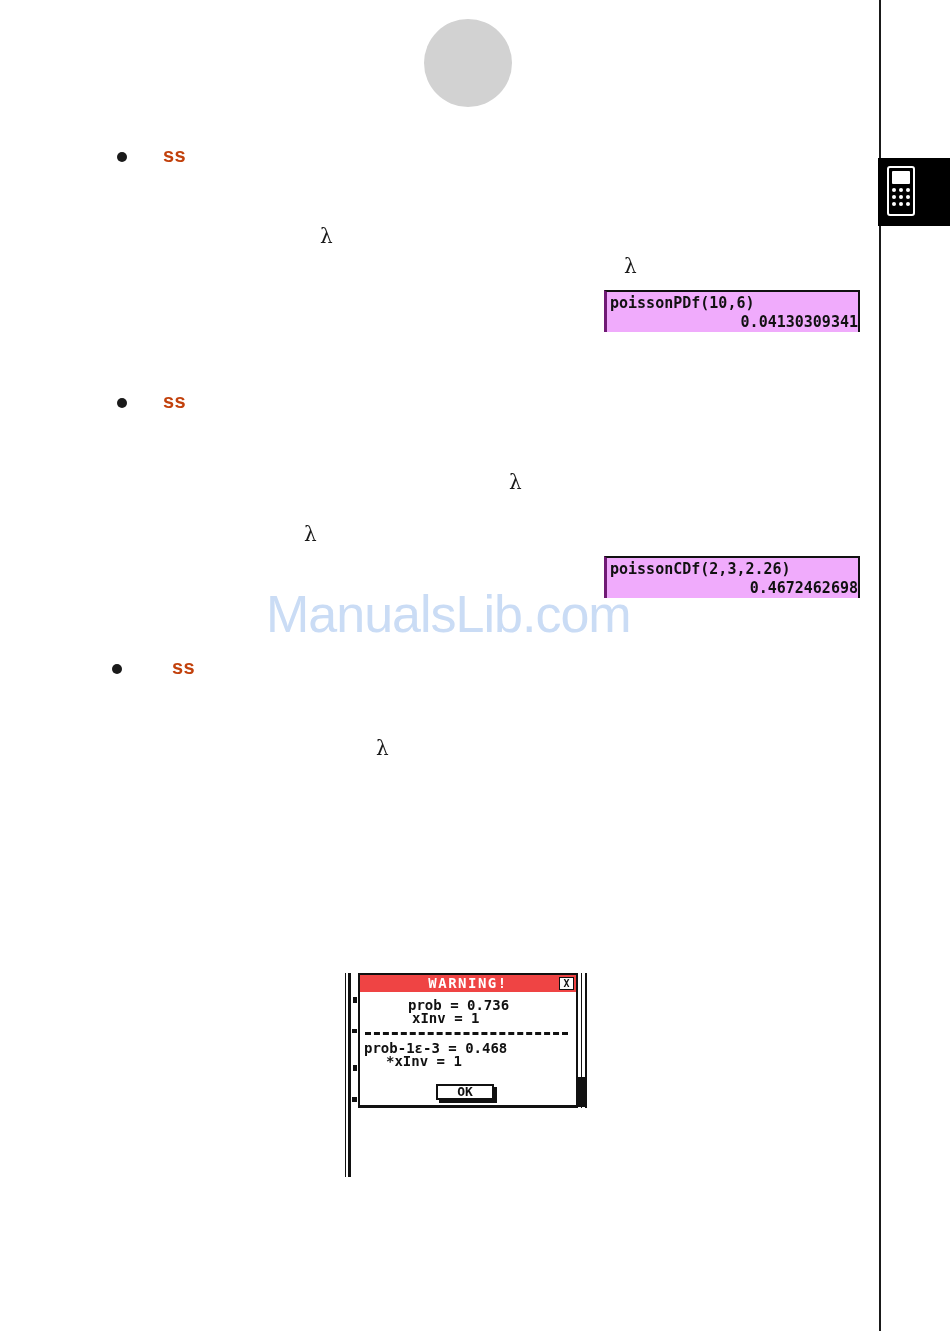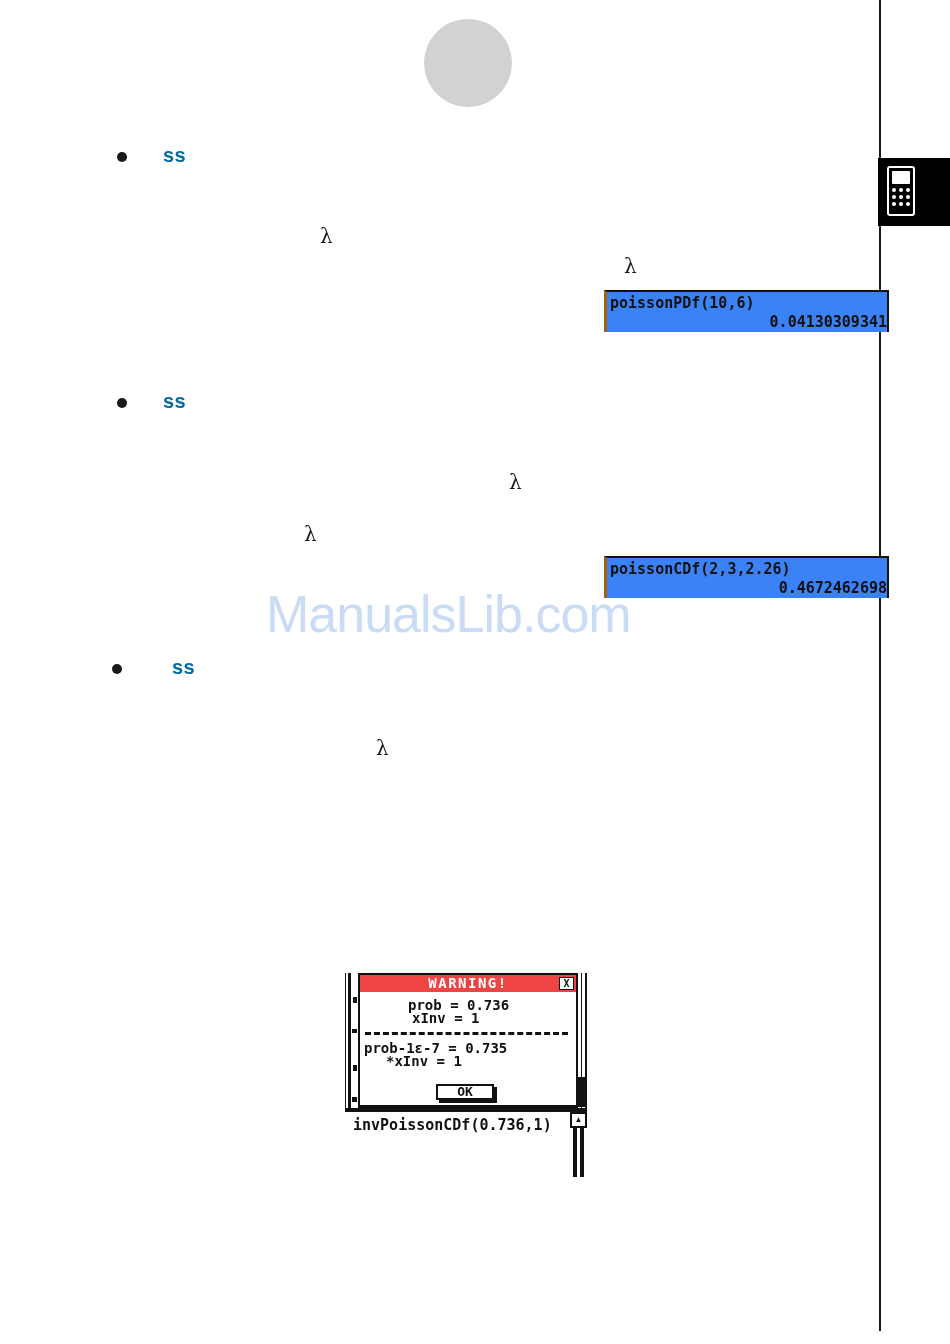--- a/index.html
+++ b/index.html
@@ -17,33 +17,33 @@
 
   
   .calc-icon{position:absolute;left:9px;top:8px;width:28px;height:50px;
     border:2px solid #fff;border-radius:3px;background:#000;box-sizing:border-box;}
   .calc-icon .calc-screen{position:absolute;left:3px;top:3px;width:18px;height:13px;background:#fff;border-radius:1px;}
   .calc-icon .calc-dots{position:absolute;left:3px;top:20px;width:18px;display:flex;flex-wrap:wrap;gap:3px;}
   .calc-icon .calc-dots i{width:4px;height:4px;border-radius:50%;background:#fff;display:block;}
 
   
   .bullet-dot{width:10px;height:10px;border-radius:50%;background:#1a1a1a;}
-  .bullet-label{font-weight:bold;font-size:20px;letter-spacing:0.5px;color:#0369a1;}
+  .bullet-label{font-weight:bold;font-size:20px;letter-spacing:0.5px;color:#c2410c;}
   #b1d{left:117px;top:152px;} #b1l{left:163px;top:144px;}
   #b2d{left:117px;top:398px;} #b2l{left:163px;top:390px;}
   #b3d{left:112px;top:664px;} #b3l{left:172px;top:656px;}
 
   
   .lambda{font-family:"DejaVu Serif",serif;font-size:20px;color:#1a1a1a;line-height:1;}
   #lam1{left:320px;top:226px;} #lam2{left:624px;top:256px;}
   #lam3{left:509px;top:472px;} #lam4{left:304px;top:524px;} #lam5{left:376px;top:738px;}
 
   
-  .shot{width:285px;height:42px;background:#3b82f6;box-sizing:border-box;
-    border-top:2px solid #111;border-left:3px solid #a16207;border-right:2px solid #111;}
+  .shot{width:256px;height:42px;background:#f0abfc;box-sizing:border-box;
+    border-top:2px solid #111;border-left:3px solid #701a75;border-right:2px solid #111;}
   #shot1{left:604px;top:290px;} #shot2{left:604px;top:556px;}
   .shot .in{font-size:15px;line-height:19px;padding:2px 0 0 3px;}
   .shot .res{font-size:15px;line-height:19px;text-align:right;padding-right:0;}
 
   
   #watermark{left:266px;top:588px;font-size:52px;font-weight:normal;letter-spacing:-1px;line-height:1;}
 
   
   #assembly{left:345px;top:973px;width:242px;height:204px;}
   .railL1{left:0;top:0;width:1px;height:204px;background:#111;}
@@ -138,26 +138,19 @@
 
   <div class="abs" id="warning-dialog">
     <div id="dlg-title">
       <span class="t pix">WARNING!</span>
       <span id="dlg-close" class="pix">X</span>
     </div>
     <div id="dlg-body">
       <span class="ln pix" id="dlg-l1">prob = 0.736</span>
       <span class="ln pix" id="dlg-l2">xInv = 1</span>
       <div id="dlg-div"></div>
-      <span class="ln pix" id="dlg-l3">prob-1ε-7 = 0.735</span>
+      <span class="ln pix" id="dlg-l3">prob-1ε-3 = 0.468</span>
       <span class="ln pix" id="dlg-l4">*xInv = 1</span>
       <div id="dlg-ok" class="pix">OK</div>
     </div>
   </div>
 
-  <div class="abs" id="out-screen">
-    <span class="pix" id="out-line">invPoissonCDf(0.736,1)</span>
-    <div id="out-scroll">
-      <div id="scroll-up">▲</div>
-      <div id="scroll-shaft"></div>
-    </div>
-  </div>
 </div>
 
 </body></html>

